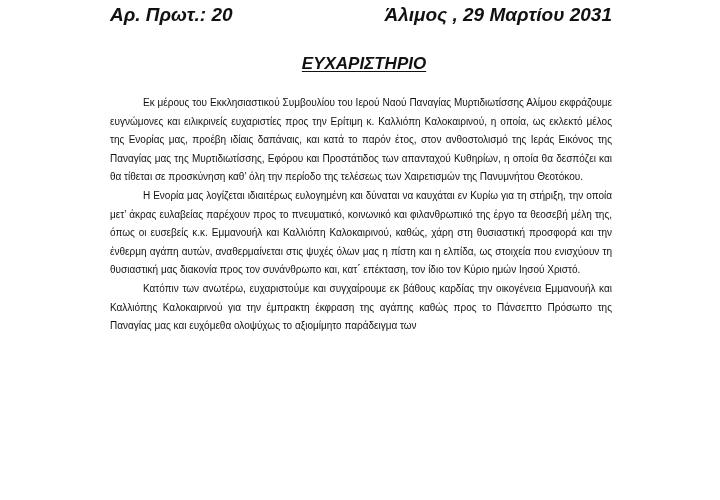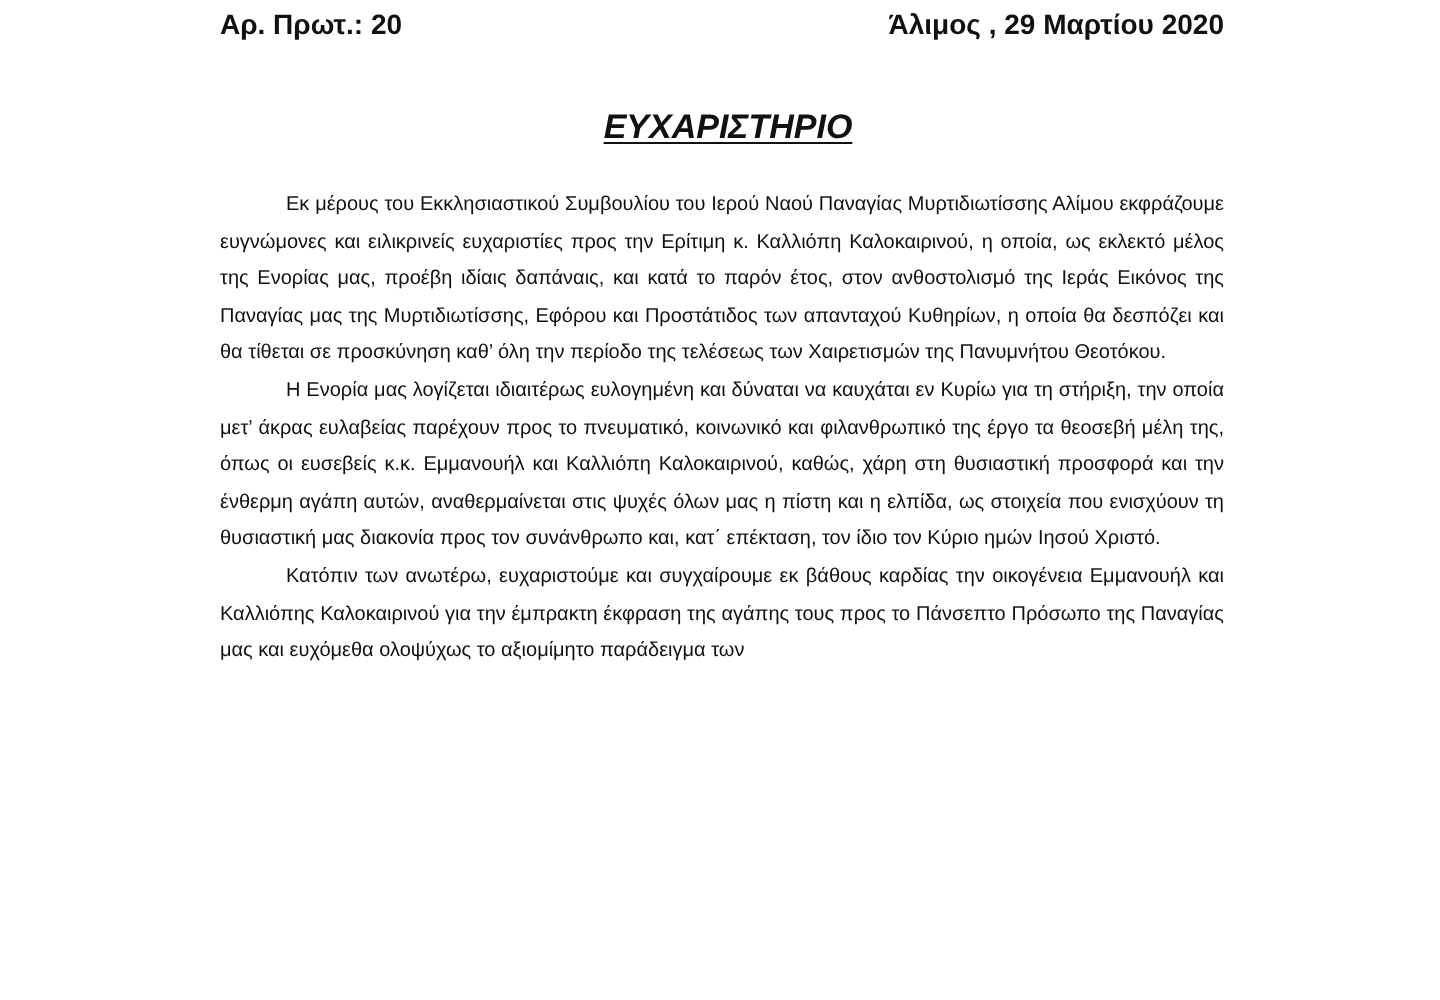--- a/index.html
+++ b/index.html
@@ -20,21 +20,22 @@
       left: 0; top: 0;
       width: 720px; height: 500px;
     }
     .header-row {
       position: absolute;
       top: 4px;
       left: 110px;
       width: 502px;
       height: 20px;
       font-weight: bold;
-      font-size: 14px;
+      font-size: 19px;
+      font-style: italic;
     }
     .ref-no {
       position: absolute;
       left: 0;
       top: 0;
     }
     .place-date {
       position: absolute;
       right: 0;
       top: 0;
@@ -64,23 +65,23 @@
       text-align: justify;
       text-indent: 33px;
     }
   </style>
 </head>
 <body>
 
 <div class="page">
   <div class="header-row">
     <span class="ref-no">Αρ. Πρωτ.: 20</span>
-    <span class="place-date">Άλιμος , 29 Μαρτίου 2020</span>
+    <span class="place-date">Άλιμος , 29 Μαρτίου 2031</span>
   </div>
 
   <div class="title">ΕΥΧΑΡΙΣΤΗΡΙΟ</div>
 
   <div class="body-text">
     <p>Εκ μέρους του Εκκλησιαστικού Συμβουλίου του Ιερού Ναού Παναγίας Μυρτιδιωτίσσης Αλίμου εκφράζουμε ευγνώμονες και ειλικρινείς ευχαριστίες προς την Ερίτιμη κ. Καλλιόπη Καλοκαιρινού, η οποία, ως εκλεκτό μέλος της Ενορίας μας, προέβη ιδίαις δαπάναις, και κατά το παρόν έτος, στον ανθοστολισμό της Ιεράς Εικόνος της Παναγίας μας της Μυρτιδιωτίσσης, Εφόρου και Προστάτιδος των απανταχού Κυθηρίων, η οποία θα δεσπόζει και θα τίθεται σε προσκύνηση καθ’ όλη την περίοδο της τελέσεως των Χαιρετισμών της Πανυμνήτου Θεοτόκου.</p>
     <p>Η Ενορία μας λογίζεται ιδιαιτέρως ευλογημένη και δύναται να καυχάται εν Κυρίω για τη στήριξη, την οποία μετ’ άκρας ευλαβείας παρέχουν προς το πνευματικό, κοινωνικό και φιλανθρωπικό της έργο τα θεοσεβή μέλη της, όπως οι ευσεβείς κ.κ. Εμμανουήλ και Καλλιόπη Καλοκαιρινού, καθώς, χάρη στη θυσιαστική προσφορά και την ένθερμη αγάπη αυτών, αναθερμαίνεται στις ψυχές όλων μας η πίστη και η ελπίδα, ως στοιχεία που ενισχύουν τη θυσιαστική μας διακονία προς τον συνάνθρωπο και, κατ΄ επέκταση, τον ίδιο τον Κύριο ημών Ιησού Χριστό.</p>
-    <p>Κατόπιν των ανωτέρω, ευχαριστούμε και συγχαίρουμε εκ βάθους καρδίας την οικογένεια Εμμανουήλ και Καλλιόπης Καλοκαιρινού για την έμπρακτη έκφραση της αγάπης τους προς το Πάνσεπτο Πρόσωπο της Παναγίας μας και ευχόμεθα ολοψύχως το αξιομίμητο παράδειγμα των</p>
+    <p>Κατόπιν των ανωτέρω, ευχαριστούμε και συγχαίρουμε εκ βάθους καρδίας την οικογένεια Εμμανουήλ και Καλλιόπης Καλοκαιρινού για την έμπρακτη έκφραση της αγάπης καθώς προς το Πάνσεπτο Πρόσωπο της Παναγίας μας και ευχόμεθα ολοψύχως το αξιομίμητο παράδειγμα των</p>
   </div>
 </div>
 
 </body></html>

